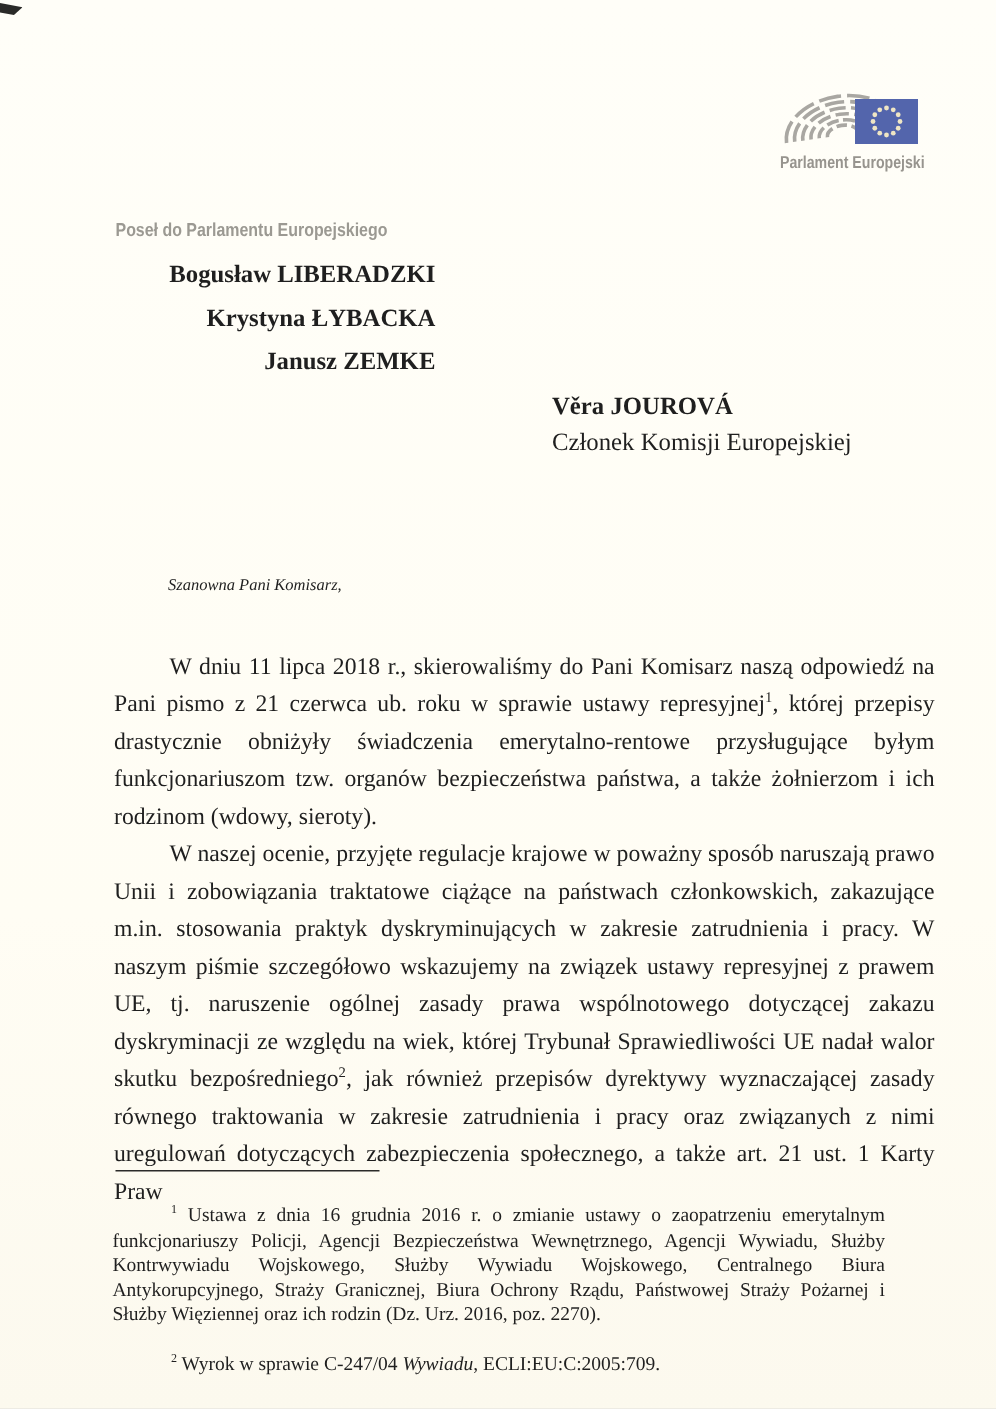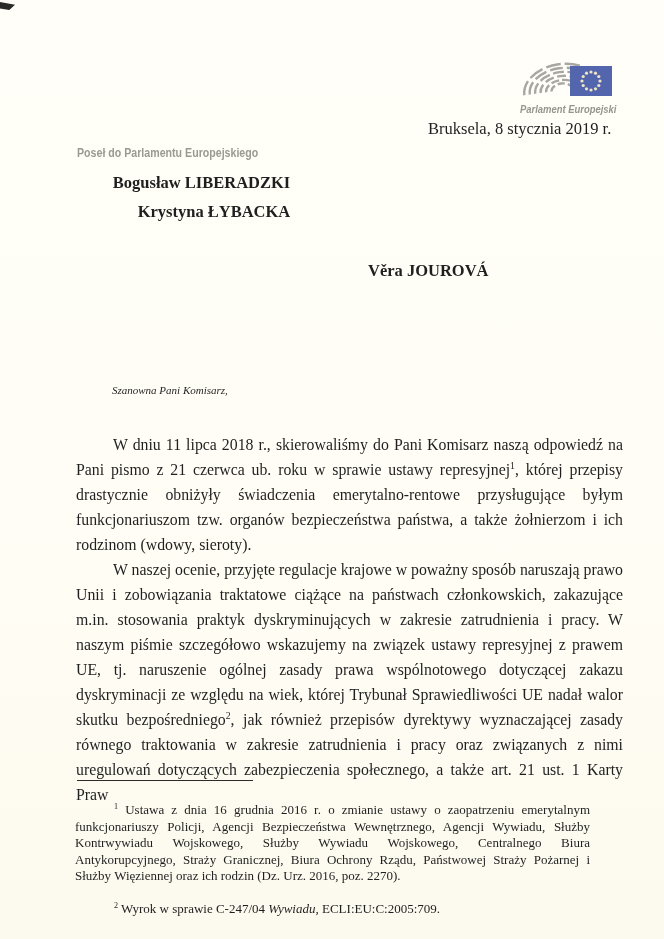--- a/index.html
+++ b/index.html
@@ -15,21 +15,21 @@
   }
 
   
   .corner-mark {
     position: absolute; left: 0; top: 2px; width: 15px; height: 8px;
     background: #2a2a28;
     clip-path: polygon(0 0, 100% 35%, 62% 100%, 0 80%);
   }
 
   
-  .logo-block { position: absolute; left: 520px; top: 44px; width: 100px; font-style: italic; }
+  .logo-block { position: absolute; left: 520px; top: 44px; width: 100px; }
   .logo-svg { display: block; }
   .logo-caption {
     margin-top: 1px;
     font-family: "Liberation Sans", sans-serif;
     font-size: 11.5px; font-weight: 700; color: #97948e;
     white-space: nowrap;
     transform: scaleX(0.82); transform-origin: left center;
   }
   .date-line {
     position: absolute; left: 428px; top: 119px;
@@ -106,32 +106,33 @@
           <circle cx="63.2" cy="41.5" r="1.6"></circle>
             <circle cx="62" cy="37" r="1.6"></circle>
           <circle cx="63.2" cy="32.5" r="1.6"></circle>
             <circle cx="66.5" cy="29.2" r="1.6"></circle>
         </g>
       </g>
     </svg>
     <div class="logo-caption">Parlament Europejski</div>
   </div>
 
-  <div class="date-line">Bruksela, 8 stycznia 2019 r.</div>
 
   <div class="sender-block">
     <div class="sender-role">Poseł do Parlamentu Europejskiego</div>
     <div class="sender-names">
       <div class="sender-name">Bogusław LIBERADZKI</div>
       <div class="sender-name">Krystyna ŁYBACKA</div>
+      <div class="sender-name">Janusz ZEMKE</div>
     </div>
   </div>
 
   <div class="recipient-block">
     <div class="recipient-name">Věra JOUROVÁ</div>
+    <div>Członek Komisji Europejskiej</div>
   </div>
 
   <div class="salutation">Szanowna Pani Komisarz,</div>
 
   <div class="letter-body">
     <p><span>W dniu 11 lipca 2018 r., skierowaliśmy do Pani Komisarz naszą odpowiedź na Pani pismo z 21 czerwca ub. roku w sprawie ustawy represyjnej</span><sup>1</sup><span>, której przepisy drastycznie obniżyły świadczenia emerytalno-rentowe przysługujące byłym funkcjonariuszom tzw. organów bezpieczeństwa państwa, a także żołnierzom i ich rodzinom (wdowy, sieroty).</span></p>
     <p><span>W naszej ocenie, przyjęte regulacje krajowe w poważny sposób naruszają prawo Unii i zobowiązania traktatowe ciążące na państwach członkowskich, zakazujące m.in. stosowania praktyk dyskryminujących w zakresie zatrudnienia i pracy. W naszym piśmie szczegółowo wskazujemy na związek ustawy represyjnej z prawem UE, tj. naruszenie ogólnej zasady prawa wspólnotowego dotyczącej zakazu dyskryminacji ze względu na wiek, której Trybunał Sprawiedliwości UE nadał walor skutku bezpośredniego</span><sup>2</sup><span>, jak również przepisów dyrektywy wyznaczającej zasady równego traktowania w zakresie zatrudnienia i pracy oraz związanych z nimi uregulowań dotyczących zabezpieczenia społecznego, a także art. 21 ust. 1 Karty Praw</span></p>
   </div>
 
   <div class="footnote-sep"></div>

